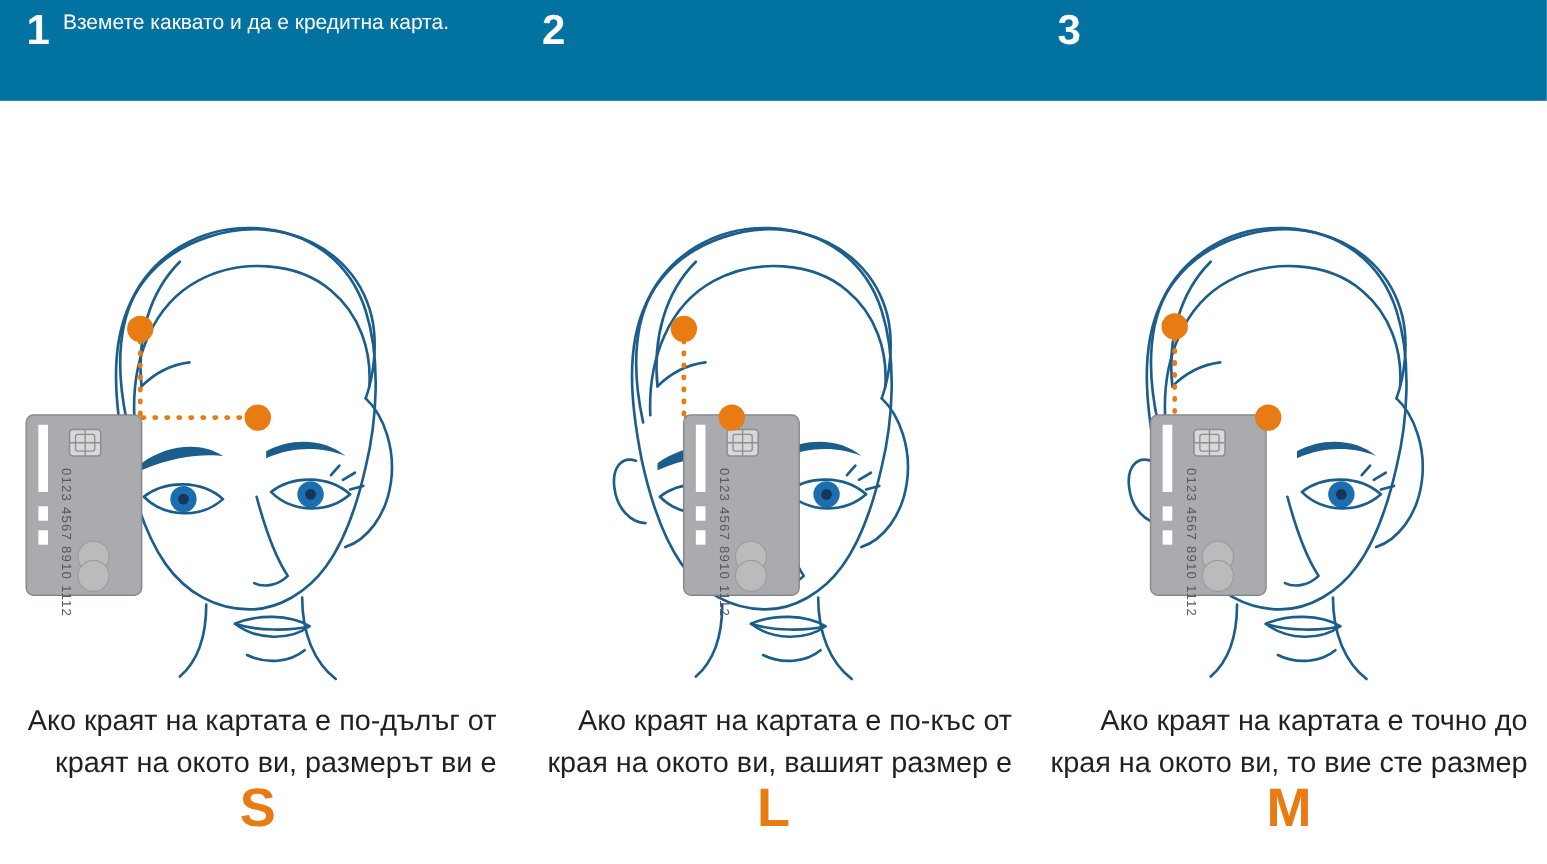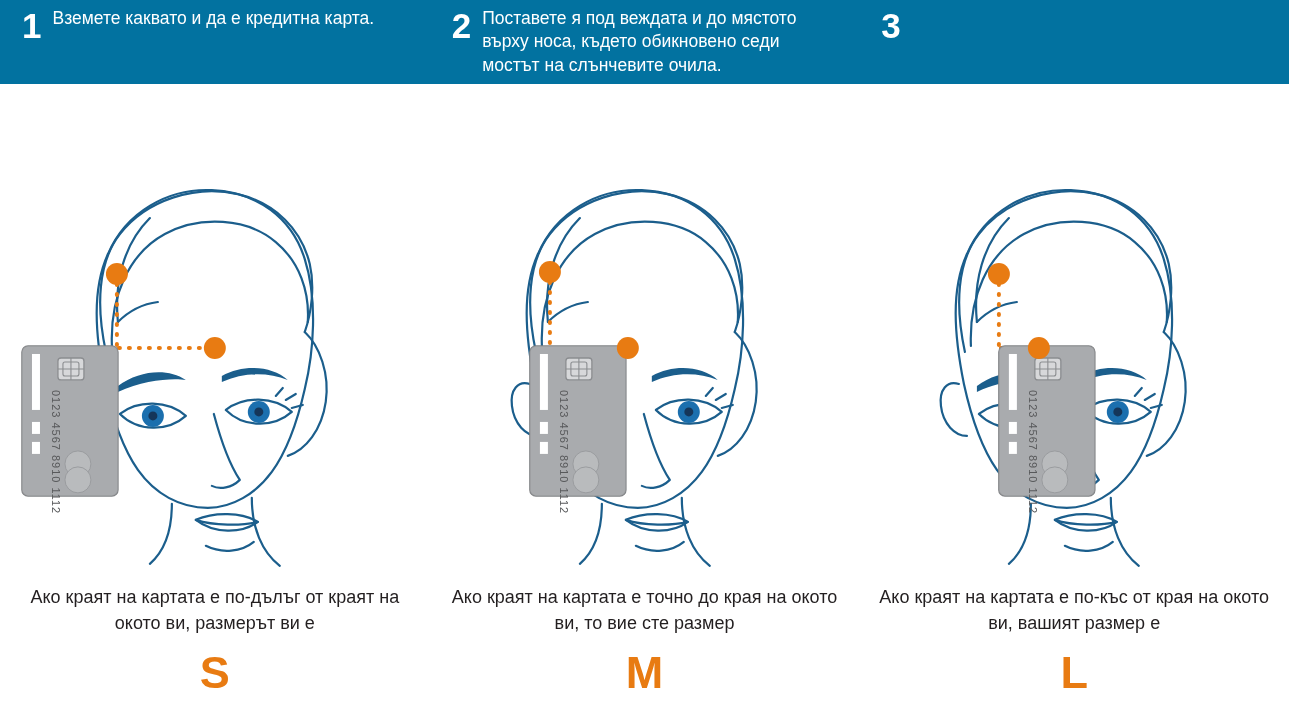--- a/index.html
+++ b/index.html
@@ -43,20 +43,21 @@
     line-height: 1;
     margin-right: 11px;
     margin-top: 1px;
     flex: 0 0 auto;
   }
   .step-text {
     color: #ffffff;
     font-size: 17.5px;
     line-height: 1.33;
     max-width: 340px;
+    text-align: right;
   }
 
   
   .panels {
     position: absolute;
     left: 0;
     top: 84px;
     width: 1289px;
     height: 636px;
     display: flex;
@@ -72,22 +73,22 @@
     width: 100%;
     height: 500px;
   }
   .art svg { display: block; width: 100%; height: 100%; }
 
   .caption {
     position: absolute;
     left: 0;
     top: 500px;
     width: 100%;
-    text-align: center;
-    font-size: 18px;
+    text-align: right;
+    font-size: 24px;
     color: #231f20;
     line-height: 1.45;
     padding: 0 16px;
     box-sizing: border-box;
   }
   .size-letter {
     position: absolute;
     left: 0;
     top: 566px;
     width: 100%;
@@ -105,21 +106,20 @@
 
   <div class="header">
 
     <div class="step">
       <div class="step-num">1</div>
       <div class="step-text">Вземете каквато и да е кредитна карта.</div>
     </div>
 
     <div class="step">
       <div class="step-num">2</div>
-      <div class="step-text">Поставете я под веждата и до мястото върху носа, където обикновено седи мостът на слънчевите очила.</div>
     </div>
 
     <div class="step">
       <div class="step-num">3</div>
     </div>
 
   </div>
 
   <div class="panels">
 
@@ -221,45 +221,45 @@
             <circle cx="259" cy="328" r="11" fill="#1b6fae" stroke="none"></circle>
             <circle cx="259" cy="328" r="4.5" fill="#15365a" stroke="none"></circle>
             <path d="M286 316 l10 -6 M292 324 l11 -3 M276 312 l7 -8"></path>
             <path d="M214 330 C222 360 232 384 240 396 C232 404 220 406 212 402"></path>
             <path d="M196 436 C214 428 242 428 258 438 C242 450 214 450 196 436 Z"></path>
             <path d="M196 436 C214 442 242 442 258 438"></path>
             <path d="M206 462 C222 470 242 468 254 458"></path>
           </g>
 
           <g stroke="#e87b12" stroke-width="4" stroke-linecap="round" stroke-dasharray="1 9" fill="none">
-            <line x1="120" y1="188" x2="120" y2="262"></line>
-            <line x1="122" y1="264" x2="198" y2="264"></line>
-          </g>
-
-          <g transform="translate(100,262)">
+            <line x1="140" y1="190" x2="140" y2="262"></line>
+            <line x1="142" y1="264" x2="180" y2="264"></line>
+          </g>
+
+          <g transform="translate(140,262)">
             <rect x="0" y="0" width="96" height="150" rx="6" fill="#9fa1a4"></rect>
             <rect x="0" y="0" width="96" height="150" rx="6" fill="none" stroke="#808285" stroke-width="1.5"></rect>
             <rect x="0" y="0" width="96" height="150" rx="6" fill="#b6b8bb" opacity="0.45"></rect>
             <rect x="10" y="8" width="8" height="56" fill="#ffffff"></rect>
             <rect x="10" y="76" width="8" height="12" fill="#ffffff"></rect>
             <rect x="10" y="96" width="8" height="12" fill="#ffffff"></rect>
             <rect x="36" y="12" width="26" height="22" rx="3" fill="#d7d8da" stroke="#8b8d90" stroke-width="1.3"></rect>
             <path d="M36 23 h26 M49 12 v22" stroke="#8b8d90" stroke-width="1.1" fill="none"></path>
             <rect x="41" y="16" width="16" height="14" rx="2" fill="none" stroke="#8b8d90" stroke-width="1.1"></rect>
             <text x="30" y="44" transform="rotate(90 30 44)" fill="#58595b" font-family="Liberation Sans, sans-serif" font-size="11" letter-spacing="1">0123 4567 8910 1112</text>
             <circle cx="56" cy="118" r="13" fill="#b9bbbd" stroke="#9a9c9f" stroke-width="1"></circle>
             <circle cx="56" cy="134" r="13" fill="#b9bbbd" stroke="#9a9c9f" stroke-width="1"></circle>
           </g>
 
-          <circle cx="120" cy="188" r="11" fill="#e87b12"></circle>
-          <circle cx="198" cy="264" r="11" fill="#e87b12"></circle>
+          <circle cx="140" cy="190" r="11" fill="#e87b12"></circle>
+          <circle cx="180" cy="264" r="11" fill="#e87b12"></circle>
         </svg>
       </div>
-      <div class="caption">Ако краят на картата е точно до края на окото ви, то вие сте размер</div>
-      <div class="size-letter">M</div>
+      <div class="caption">Ако краят на картата е по-къс от края на окото ви, вашият размер е</div>
+      <div class="size-letter">L</div>
     </div>
 
     <div class="panel">
       <div class="art">
         <svg viewBox="0 0 430 500" preserveAspectRatio="xMidYMid meet">
           <g fill="none" stroke="#1b5e8c" stroke-width="2.2" stroke-linecap="round" stroke-linejoin="round">
             <path d="M105 300 C95 250 92 205 108 170 C126 128 168 104 212 106 C258 108 292 134 305 175
                      C318 216 314 268 305 305 C298 336 288 366 272 388 C256 410 232 424 208 424
                      C180 424 155 410 138 386 C122 363 112 332 105 300 Z"></path>
             <path d="M106 268 C96 222 98 178 120 150 C146 116 196 100 238 110 C276 119 302 146 310 180
@@ -280,41 +280,41 @@
             <circle cx="259" cy="328" r="11" fill="#1b6fae" stroke="none"></circle>
             <circle cx="259" cy="328" r="4.5" fill="#15365a" stroke="none"></circle>
             <path d="M286 316 l10 -6 M292 324 l11 -3 M276 312 l7 -8"></path>
             <path d="M214 330 C222 360 232 384 240 396 C232 404 220 406 212 402"></path>
             <path d="M196 436 C214 428 242 428 258 438 C242 450 214 450 196 436 Z"></path>
             <path d="M196 436 C214 442 242 442 258 438"></path>
             <path d="M206 462 C222 470 242 468 254 458"></path>
           </g>
 
           <g stroke="#e87b12" stroke-width="4" stroke-linecap="round" stroke-dasharray="1 9" fill="none">
-            <line x1="140" y1="190" x2="140" y2="262"></line>
-            <line x1="142" y1="264" x2="180" y2="264"></line>
-          </g>
-
-          <g transform="translate(140,262)">
+            <line x1="120" y1="188" x2="120" y2="262"></line>
+            <line x1="122" y1="264" x2="198" y2="264"></line>
+          </g>
+
+          <g transform="translate(100,262)">
             <rect x="0" y="0" width="96" height="150" rx="6" fill="#9fa1a4"></rect>
             <rect x="0" y="0" width="96" height="150" rx="6" fill="none" stroke="#808285" stroke-width="1.5"></rect>
             <rect x="0" y="0" width="96" height="150" rx="6" fill="#b6b8bb" opacity="0.45"></rect>
             <rect x="10" y="8" width="8" height="56" fill="#ffffff"></rect>
             <rect x="10" y="76" width="8" height="12" fill="#ffffff"></rect>
             <rect x="10" y="96" width="8" height="12" fill="#ffffff"></rect>
             <rect x="36" y="12" width="26" height="22" rx="3" fill="#d7d8da" stroke="#8b8d90" stroke-width="1.3"></rect>
             <path d="M36 23 h26 M49 12 v22" stroke="#8b8d90" stroke-width="1.1" fill="none"></path>
             <rect x="41" y="16" width="16" height="14" rx="2" fill="none" stroke="#8b8d90" stroke-width="1.1"></rect>
             <text x="30" y="44" transform="rotate(90 30 44)" fill="#58595b" font-family="Liberation Sans, sans-serif" font-size="11" letter-spacing="1">0123 4567 8910 1112</text>
             <circle cx="56" cy="118" r="13" fill="#b9bbbd" stroke="#9a9c9f" stroke-width="1"></circle>
             <circle cx="56" cy="134" r="13" fill="#b9bbbd" stroke="#9a9c9f" stroke-width="1"></circle>
           </g>
 
-          <circle cx="140" cy="190" r="11" fill="#e87b12"></circle>
-          <circle cx="180" cy="264" r="11" fill="#e87b12"></circle>
+          <circle cx="120" cy="188" r="11" fill="#e87b12"></circle>
+          <circle cx="198" cy="264" r="11" fill="#e87b12"></circle>
         </svg>
       </div>
-      <div class="caption">Ако краят на картата е по-къс от края на окото ви, вашият размер е</div>
-      <div class="size-letter">L</div>
+      <div class="caption">Ако краят на картата е точно до края на окото ви, то вие сте размер</div>
+      <div class="size-letter">M</div>
     </div>
 
   </div>
 </div>
 
 </body></html>

